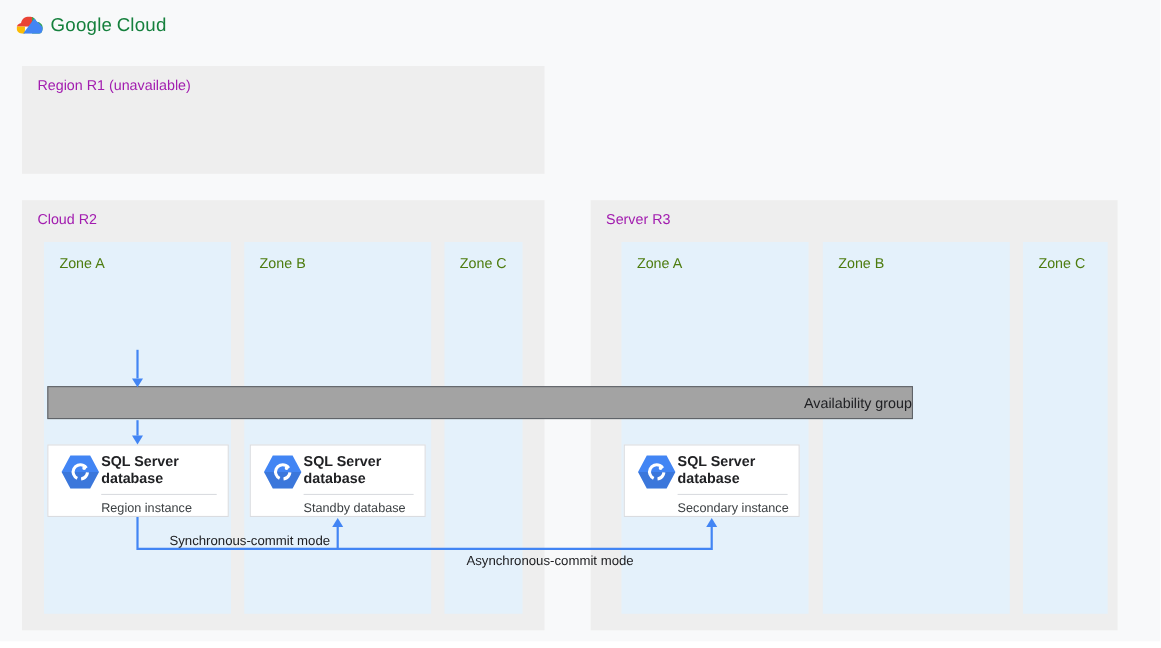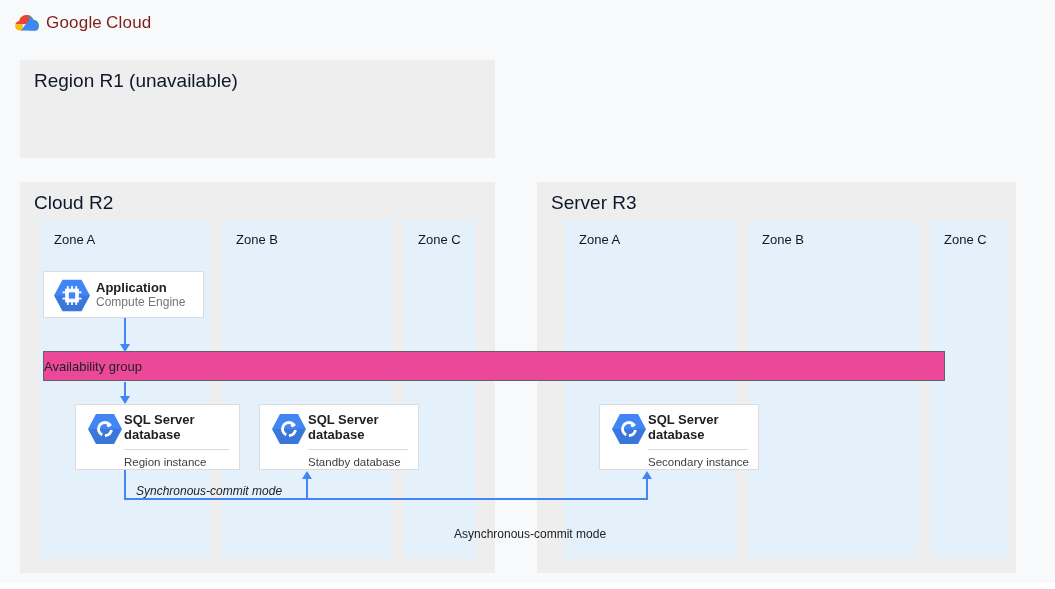--- a/index.html
+++ b/index.html
@@ -3,69 +3,69 @@
 <meta charset="utf-8">
 <style>
   * { margin:0; padding:0; box-sizing:border-box; }
   body { background:#ffffff; font-family:"Liberation Sans", sans-serif; }
   #stage { position:relative; width:1055px; height:589px; background:#ffffff; overflow:hidden; }
   #canvas { position:absolute; left:0; top:0; width:1055px; height:583px; background:#f8f9fa; }
 
   
   #header { position:absolute; left:0; top:0; width:1055px; height:50px; }
   #logo { position:absolute; left:14px; top:12px; width:26px; height:21px; }
-  #brand { position:absolute; left:46px; top:13px; font-size:17px; color:#7f1d1d; letter-spacing:.2px; }
+  #brand { position:absolute; left:46px; top:13px; font-size:17px; color:#15803d; letter-spacing:.2px; }
   #brand .g { font-weight:500; margin-right:4px; }
   #brand .c { font-weight:400; }
 
   
   .region { position:absolute; background:#eeeeee; }
   #region-r1 { left:20px; top:60px;  width:475px; height:98px; }
   #region-r2 { left:20px; top:182px; width:475px; height:391px; }
   #region-r3 { left:537px; top:182px; width:479px; height:391px; }
-  .region-label { position:absolute; left:14px; top:10px; font-size:19px; color:#0f172a; }
+  .region-label { position:absolute; left:14px; top:10px; font-size:13px; color:#a21caf; }
 
   
   .zone { position:absolute; background:#e4f1fb; top:220px; height:338px; }
   #zone-r2a { left:40px;  width:170px; }
   #zone-r2b { left:222px; width:170px; }
   #zone-r2c { left:404px; width:71px; }
   #zone-r3a { left:565px; width:170px; }
   #zone-r3b { left:748px; width:170px; }
   #zone-r3c { left:930px; width:77px; }
-  .zone-label { position:absolute; left:14px; top:12px; font-size:13px; color:#0f172a; white-space:nowrap; }
+  .zone-label { position:absolute; left:14px; top:12px; font-size:13px; color:#4d7c0f; white-space:nowrap; }
 
   
   .card { position:absolute; background:#ffffff; border:1px solid #dadce0; }
   #app-box { left:43px; top:271px; width:161px; height:47px; }
   #app-box .icon { position:absolute; left:9px; top:6px; }
   #app-box .txt { margin-left:52px; padding-top:8px; }
   .card-title { font-size:13px; font-weight:bold; color:#202124; line-height:15px; }
   .card-sub { font-size:12px; color:#757575; line-height:15px; }
 
-  #avail-bar { left:43px; top:351px; width:902px; height:30px; background:#ec4899;
+  #avail-bar { left:43px; top:351px; width:787px; height:30px; background:#a3a3a3;
                border:1.5px solid #5f6368; position:absolute;
-               display:flex; align-items:center; justify-content:flex-start;
+               display:flex; align-items:center; justify-content:flex-end;
                font-size:13px; color:#202124; z-index:4; }
 
-  .sql-box { top:404px; width:160px; height:66px; z-index:5;margin-left:32px; }
+  .sql-box { top:404px; width:160px; height:66px; z-index:5; }
   #sql-primary { left:43px; width:165px; }
   #sql-standby { left:227px; }
   #sql-secondary { left:567px; }
   .sql-box .icon { position:absolute; left:11px; top:8px; }
   .sql-box .txt { margin-left:48px; margin-right:10px; padding-top:7px; }
   .sql-div { border-top:1px solid #dadce0; margin-top:7px; }
   .sql-instance { font-size:11.5px; color:#3c4043; margin-top:6px; white-space:nowrap; }
 
   
   #arrows { position:absolute; left:0; top:0; width:1055px; height:589px; z-index:8; pointer-events:none; }
 
   .flow-label { position:absolute; font-size:12px; color:#202124; z-index:9; white-space:nowrap; }
-  #sync-label { left:136px; top:484px;font-style:italic; }
-  #async-label { left:454px; top:503px;margin-top:24px; }
+  #sync-label { left:154px; top:484px; }
+  #async-label { left:424px; top:503px; }
 </style>
 </head>
 <body>
 
 <div id="stage">
   <div id="canvas">
 
     <div id="header">
       <svg id="logo" viewBox="0 0 48 38">
         <defs>
@@ -113,33 +113,20 @@
       <div class="zone-label">Zone B</div>
     </div>
     <div class="zone" id="zone-r3c">
       <div class="zone-label">Zone C</div>
     </div>
 
     <div id="avail-bar">
       <span>Availability group</span>
     </div>
 
-    <div class="card" id="app-box">
-      <svg class="icon" width="38" height="35" viewBox="0 0 36 32">
-        <polygon points="9,1 27,1 35,16 27,31 9,31 1,16" fill="#4285f4"></polygon>
-        <polygon points="1,16 9,31 27,31 35,16" fill="#000000" opacity="0.1"></polygon>
-        <path d="M14 7v3M18 7v3M22 7v3M14 22v3M18 22v3M22 22v3M9 13h3M9 19h3M24 13h3M24 19h3" stroke="#ffffff" stroke-width="1.6" fill="none"></path>
-        <rect x="11.5" y="9.5" width="13" height="13" fill="#ffffff"></rect>
-        <rect x="15" y="13" width="6" height="6" fill="#4285f4"></rect>
-      </svg>
-      <div class="txt">
-        <div class="card-title">Application</div>
-        <div class="card-sub">Compute Engine</div>
-      </div>
-    </div>
 
     <div class="card sql-box" id="sql-primary">
       <svg class="icon" width="36" height="32" viewBox="0 0 36 32">
         <polygon points="9,1 27,1 35,16 27,31 9,31 1,16" fill="#4285f4"></polygon>
         <polygon points="1,16 9,31 27,31 35,16" fill="#000000" opacity="0.1"></polygon>
         <circle cx="18" cy="16" r="6.5" fill="none" stroke="#ffffff" stroke-width="2.8" stroke-dasharray="24 4 9 4" transform="rotate(115 18 16)"></circle>
         <circle cx="21.5" cy="12.5" r="1.7" fill="#ffffff"></circle>
       </svg>
       <div class="txt">
         <div class="card-title">SQL Server database</div>

